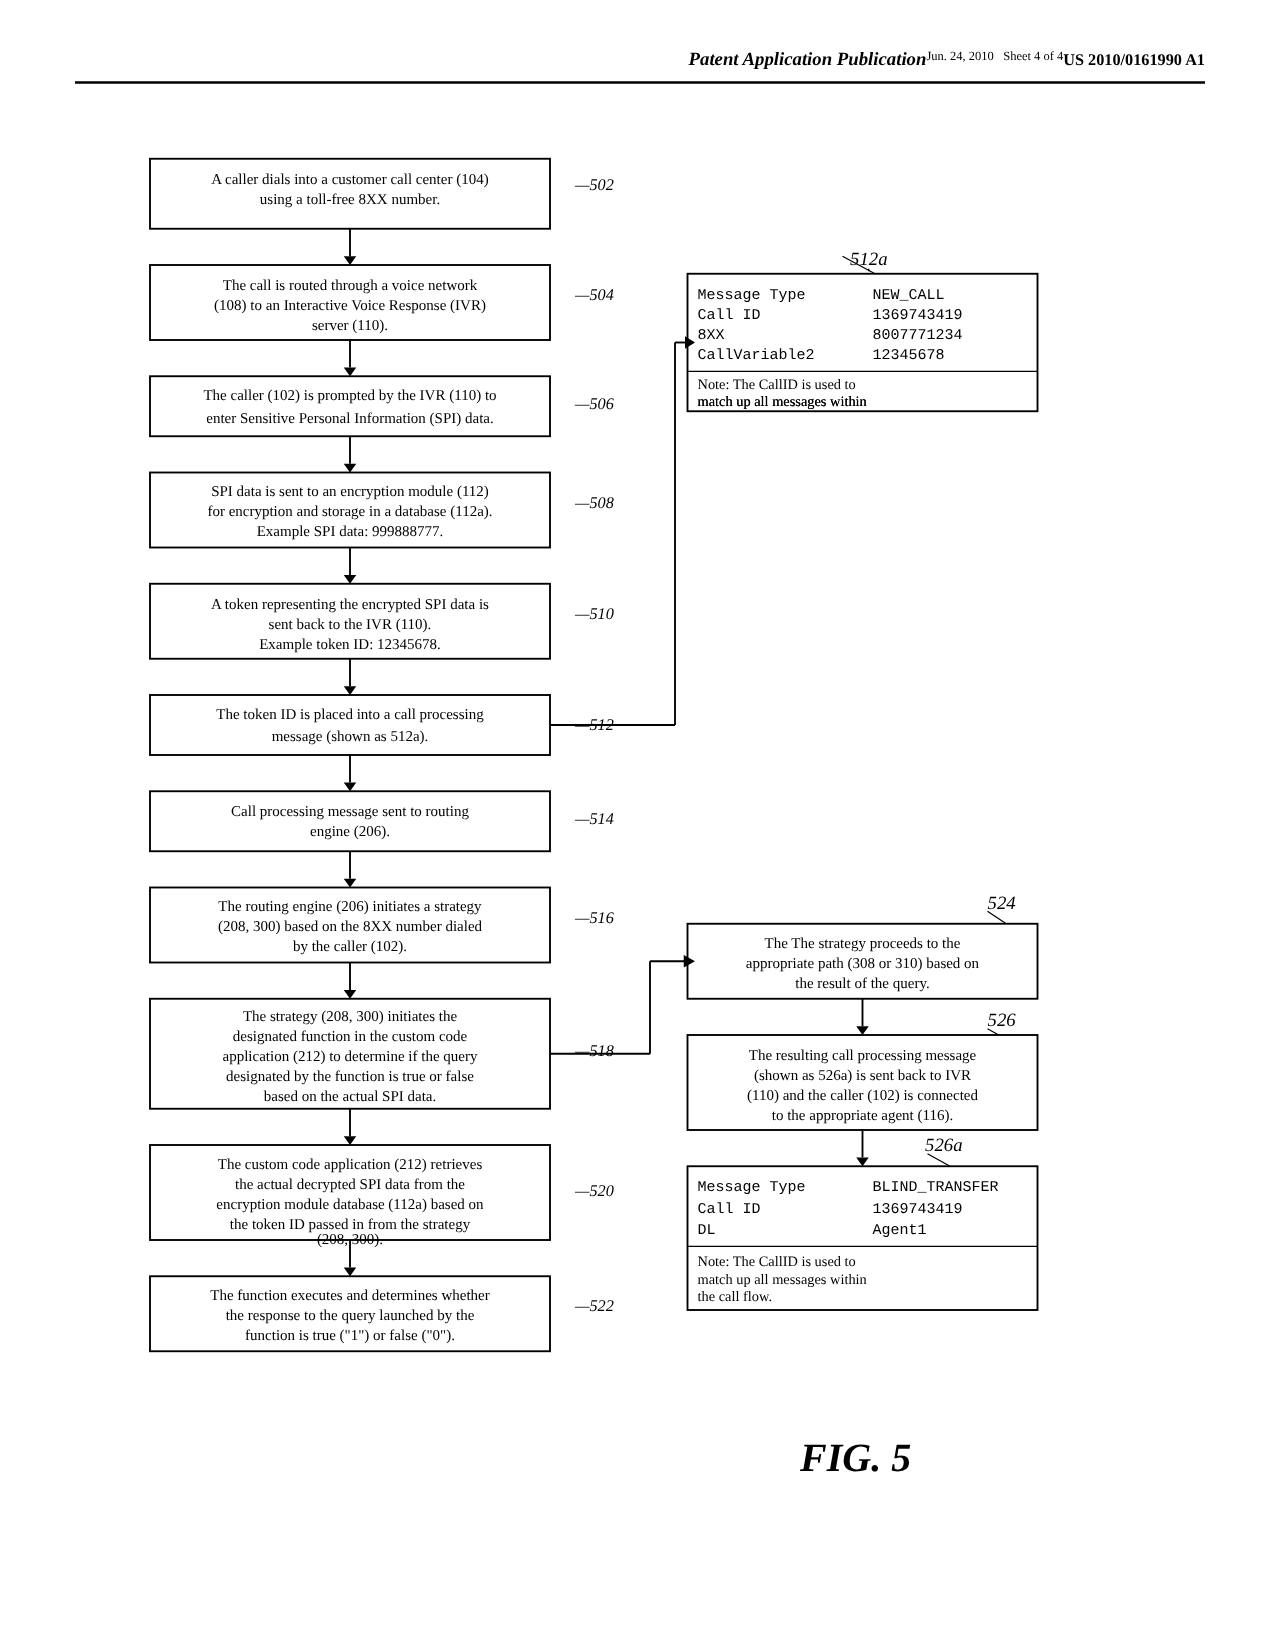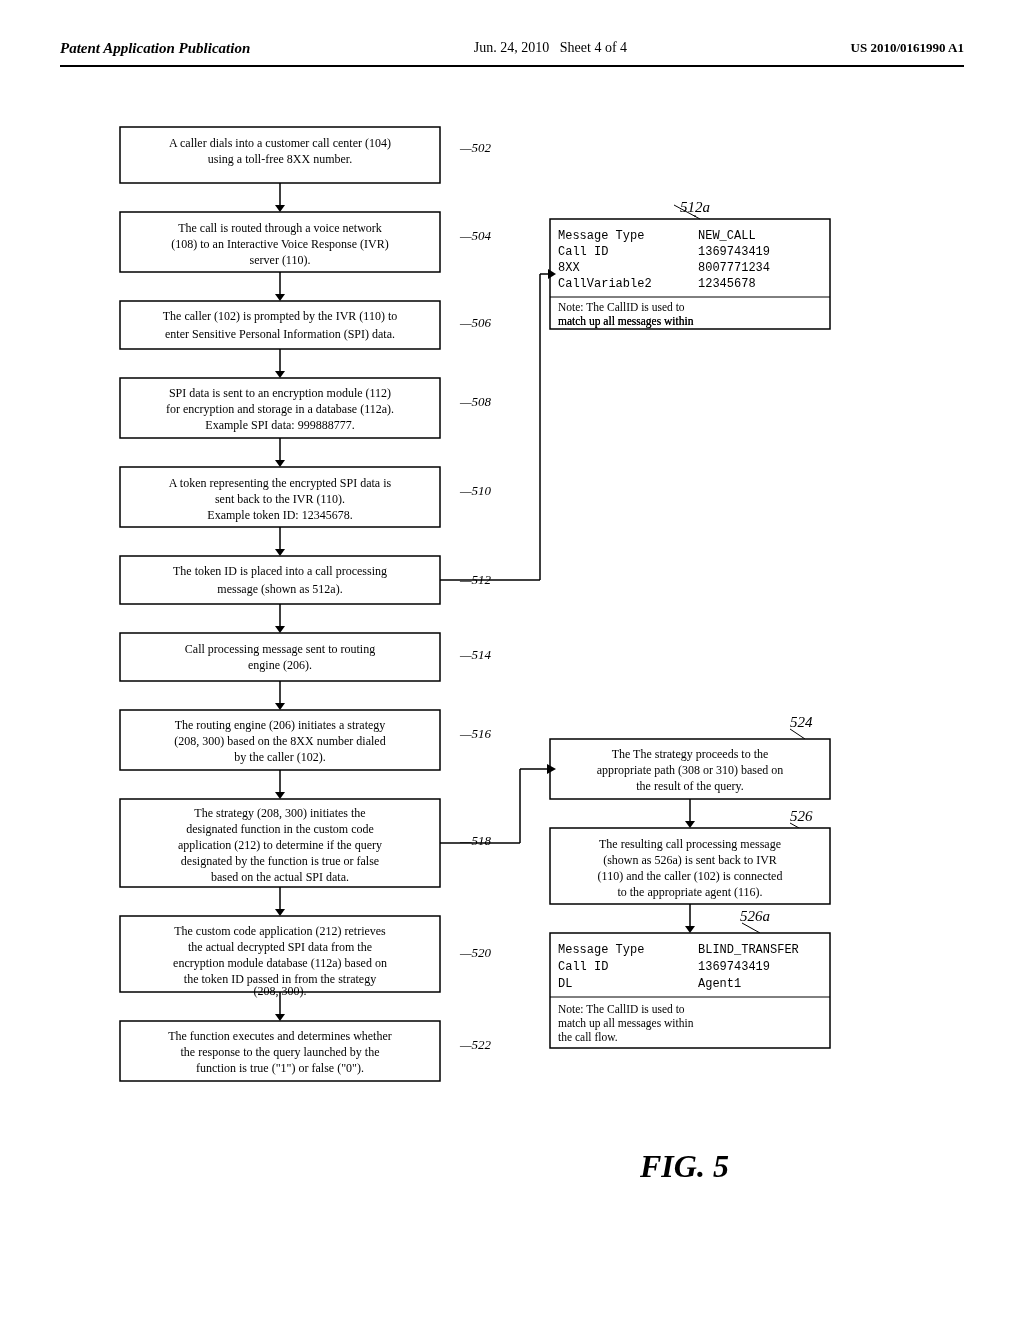--- a/index.html
+++ b/index.html
@@ -17,33 +17,33 @@
     .page {
       width: 1024px;
       height: 1320px;
       padding: 40px 60px;
       position: relative;
     }
 
     
     .header {
       display: flex;
-      justify-content: space-between;
+      justify-content: flex-end;
       align-items: flex-start;
       margin-bottom: 30px;
       border-bottom: 2px solid #000;
       padding-bottom: 8px;
     }
     .header-left {
       font-weight: bold;
       font-size: 15px;
       font-style: italic;
     }
     .header-center {
-      font-size: 14px;
+      font-size: 10px;
       text-align: center;
     }
     .header-right {
       font-size: 13px;
       text-align: right;
       font-weight: bold;
     }
 
   </style>
 </head>

